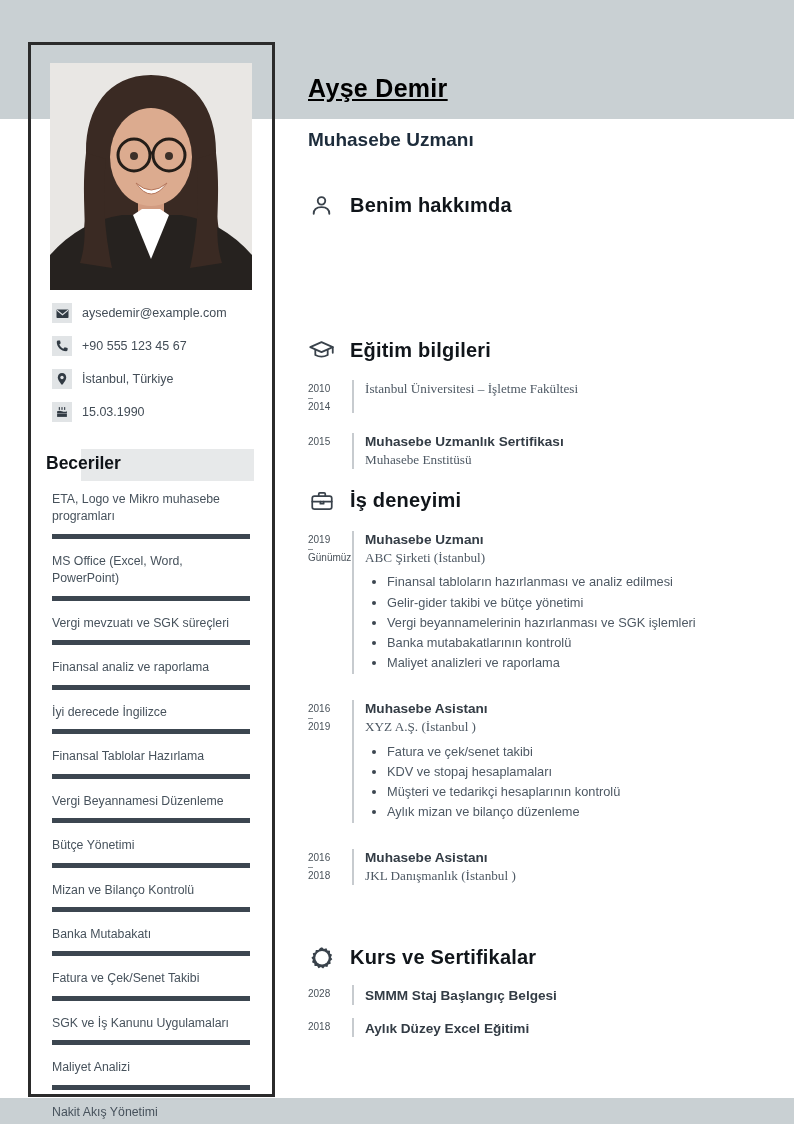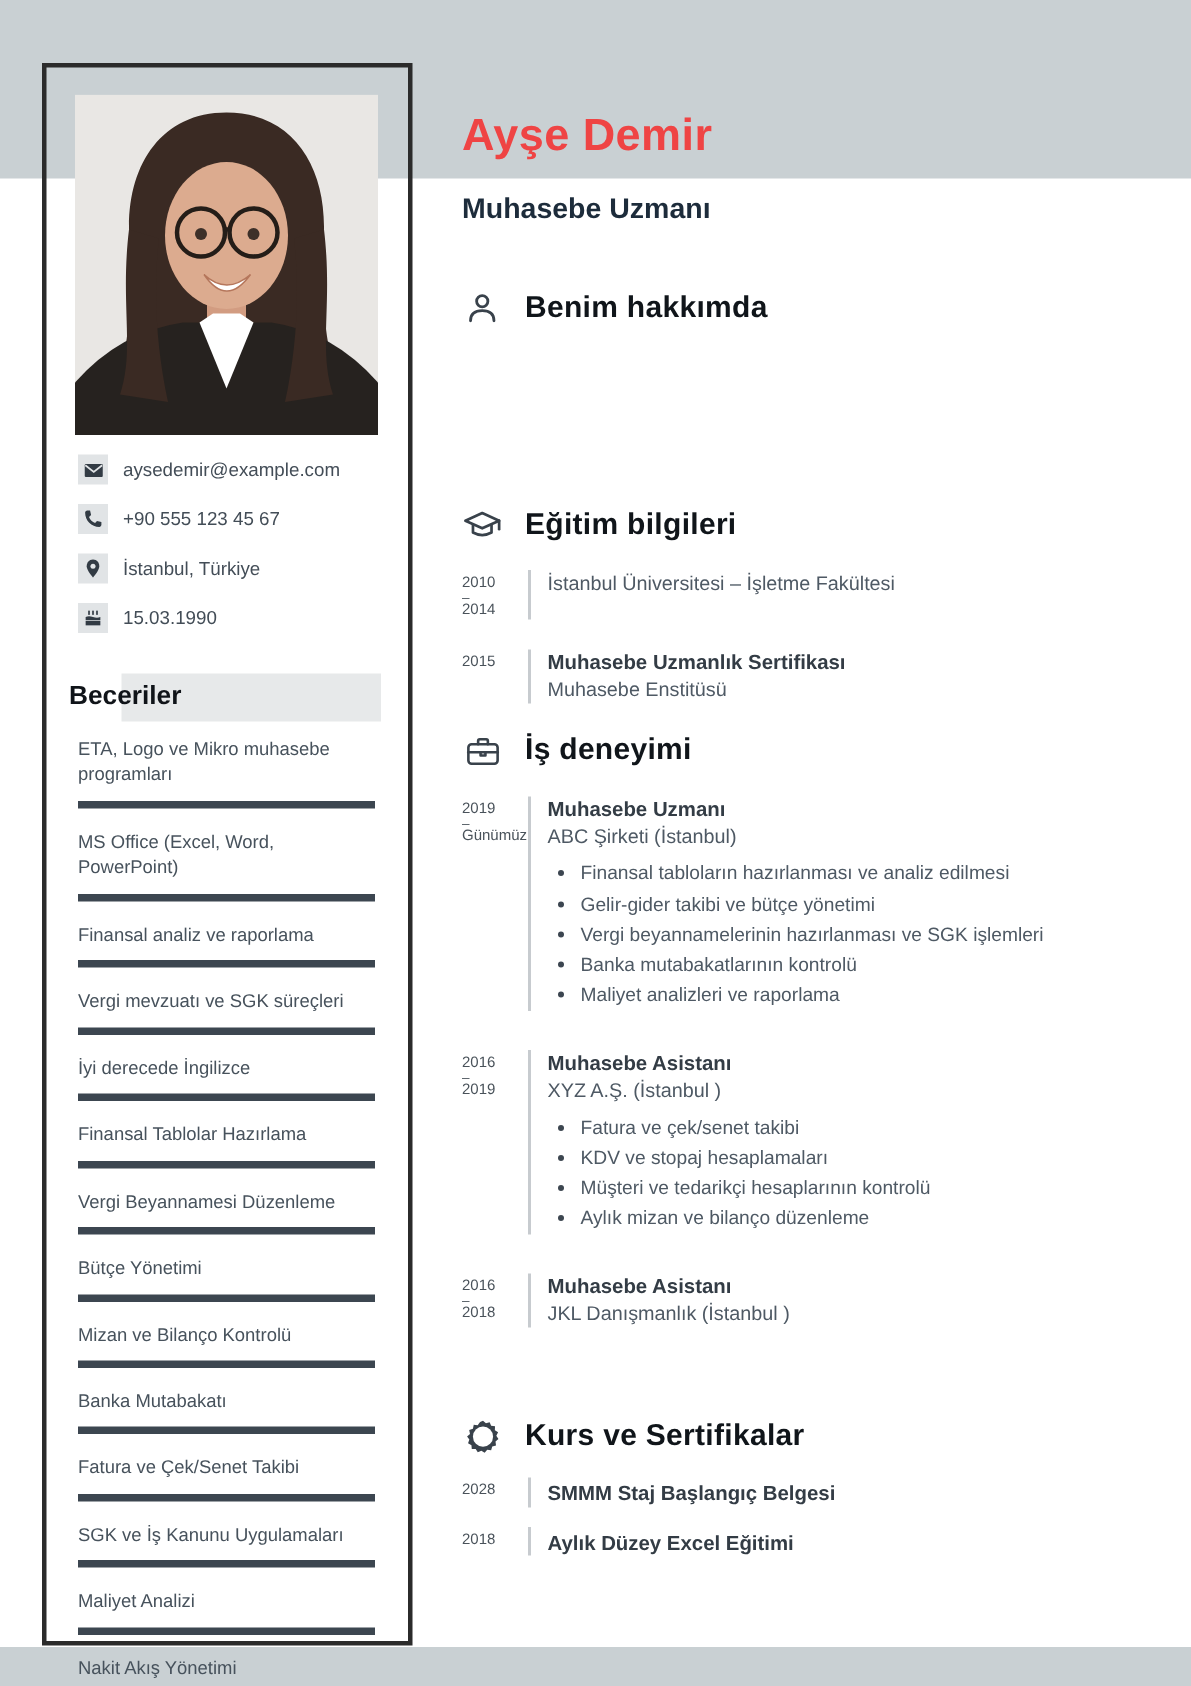--- a/index.html
+++ b/index.html
@@ -22,36 +22,36 @@
   .c-row span.txt{font-size:12.5px;color:#434d57;}
 
   
   .skills-highlight{position:absolute;left:81px;top:449px;width:173px;height:32px;background:#e7e9ea;}
   .skills-title{position:absolute;left:46px;top:453px;font-size:17.5px;font-weight:bold;color:#101419;}
   .skills{position:absolute;left:52px;top:491px;width:198px;}
   .skill{margin-bottom:14px;}
   .skill .t{font-size:12.3px;color:#47525c;line-height:1.42;padding-bottom:8px;border-bottom:5px solid #3c4650;}
 
   
-  .name{position:absolute;left:308px;top:74px;font-size:30px;font-weight:bold;color:#ef4444;letter-spacing:.3px;}
+  .name{position:absolute;left:308px;top:74px;font-size:25px;font-weight:bold;color:#000000;letter-spacing:.3px;text-decoration:underline;}
   .role{position:absolute;left:308px;top:129px;font-size:19px;font-weight:bold;color:#1d2c3b;}
 
   .section{position:absolute;left:308px;width:465px;}
   .sec-head{display:flex;align-items:center;gap:15px;}
   .sec-head h2{margin:0;font-size:20px;font-weight:bold;color:#10151a;letter-spacing:.2px;}
   .sec-ic{width:27px;height:27px;flex:0 0 27px;display:flex;align-items:center;justify-content:center;}
 
   .about-text{margin-top:13px;font-size:13.8px;color:#4e5964;line-height:1.56;}
 
   .entry{display:flex;margin-top:16px;}
   .dates{width:44px;flex:0 0 44px;font-size:10px;color:#49525a;padding-top:3px;line-height:1.25;}
   .dates .sep{font-size:9px;line-height:.6;}
   .e-body{border-left:2px solid #c7cbcf;padding-left:11px;}
   .e-title{font-size:13.6px;font-weight:bold;color:#333c45;line-height:1.3;}
-  .e-sub{font-size:13.2px;color:#4e5964;line-height:1.35;}
+  .e-sub{font-size:13.2px;color:#4e5964;line-height:1.35;font-family:Liberation Serif, serif;}
   ul.bullets{margin:7px 0 0 0;padding-left:22px;}
   ul.bullets li{font-size:12.8px;color:#4e5964;line-height:1.42;margin-bottom:2px;}
   ul.bullets li::marker{color:#3c4650;}
   .job{margin-top:22px;}
   .job .entry{margin-top:0;}
   .cert .e-title{padding-top:2px;}
 </style>
 </head>
 <body>
 
@@ -123,24 +123,24 @@
 <div class="skills-title">Beceriler</div>
 
 <div class="skills">
   <div class="skill">
       <div class="t">ETA, Logo ve Mikro muhasebe programları</div>
     </div>
   <div class="skill">
       <div class="t">MS Office (Excel, Word, PowerPoint)</div>
     </div>
   <div class="skill">
+      <div class="t">Vergi mevzuatı ve SGK süreçleri</div>
+    </div>
+  <div class="skill">
       <div class="t">Finansal analiz ve raporlama</div>
-    </div>
-  <div class="skill">
-      <div class="t">Vergi mevzuatı ve SGK süreçleri</div>
     </div>
   <div class="skill">
       <div class="t">İyi derecede İngilizce</div>
     </div>
   <div class="skill">
       <div class="t">Finansal Tablolar Hazırlama</div>
     </div>
   <div class="skill">
       <div class="t">Vergi Beyannamesi Düzenleme</div>
     </div>

